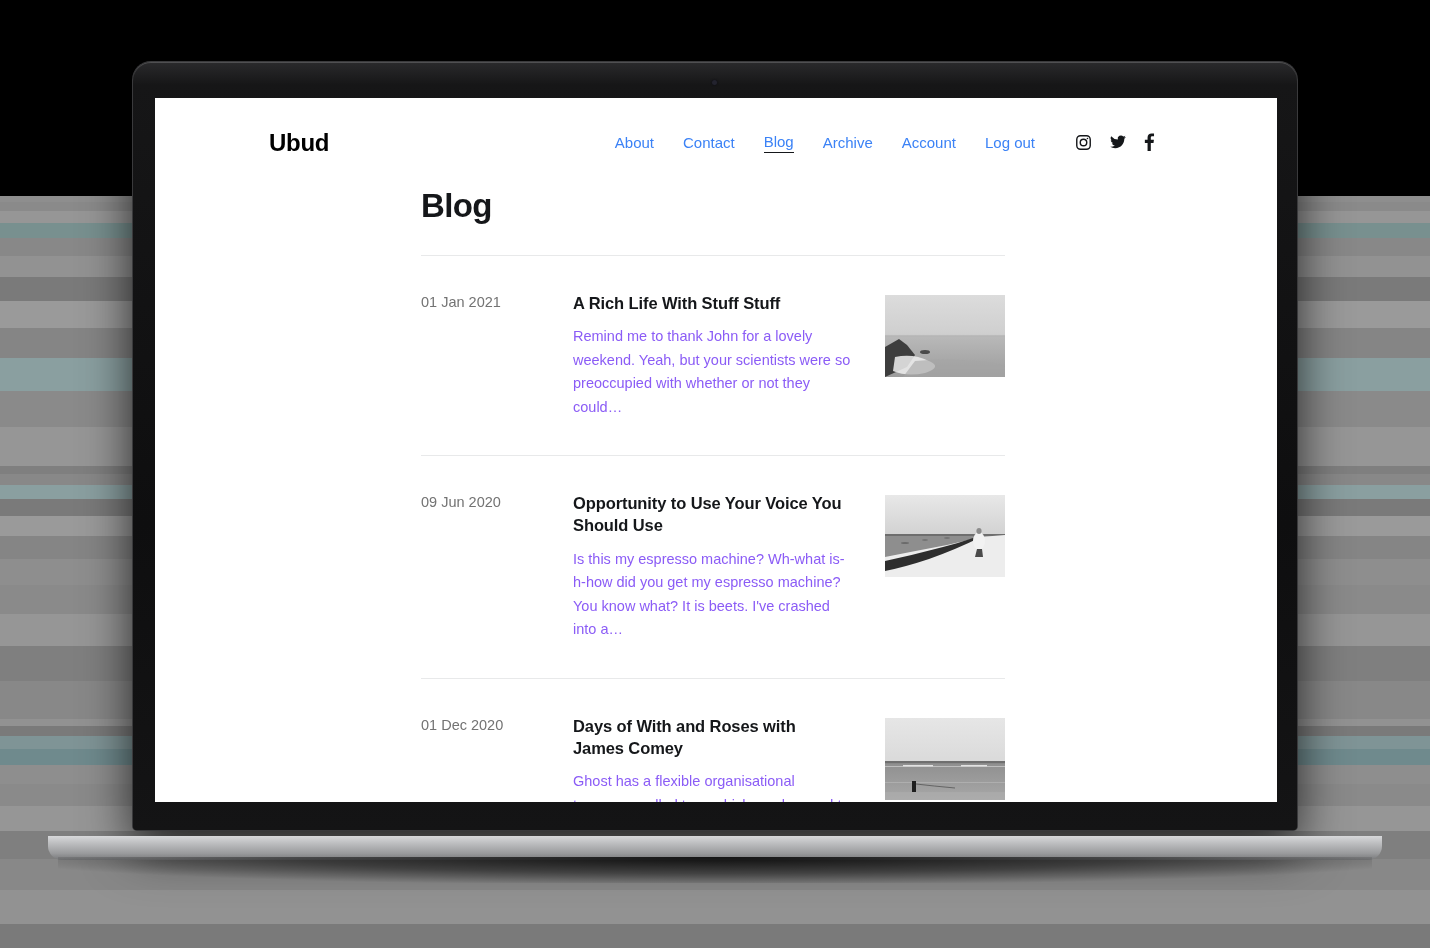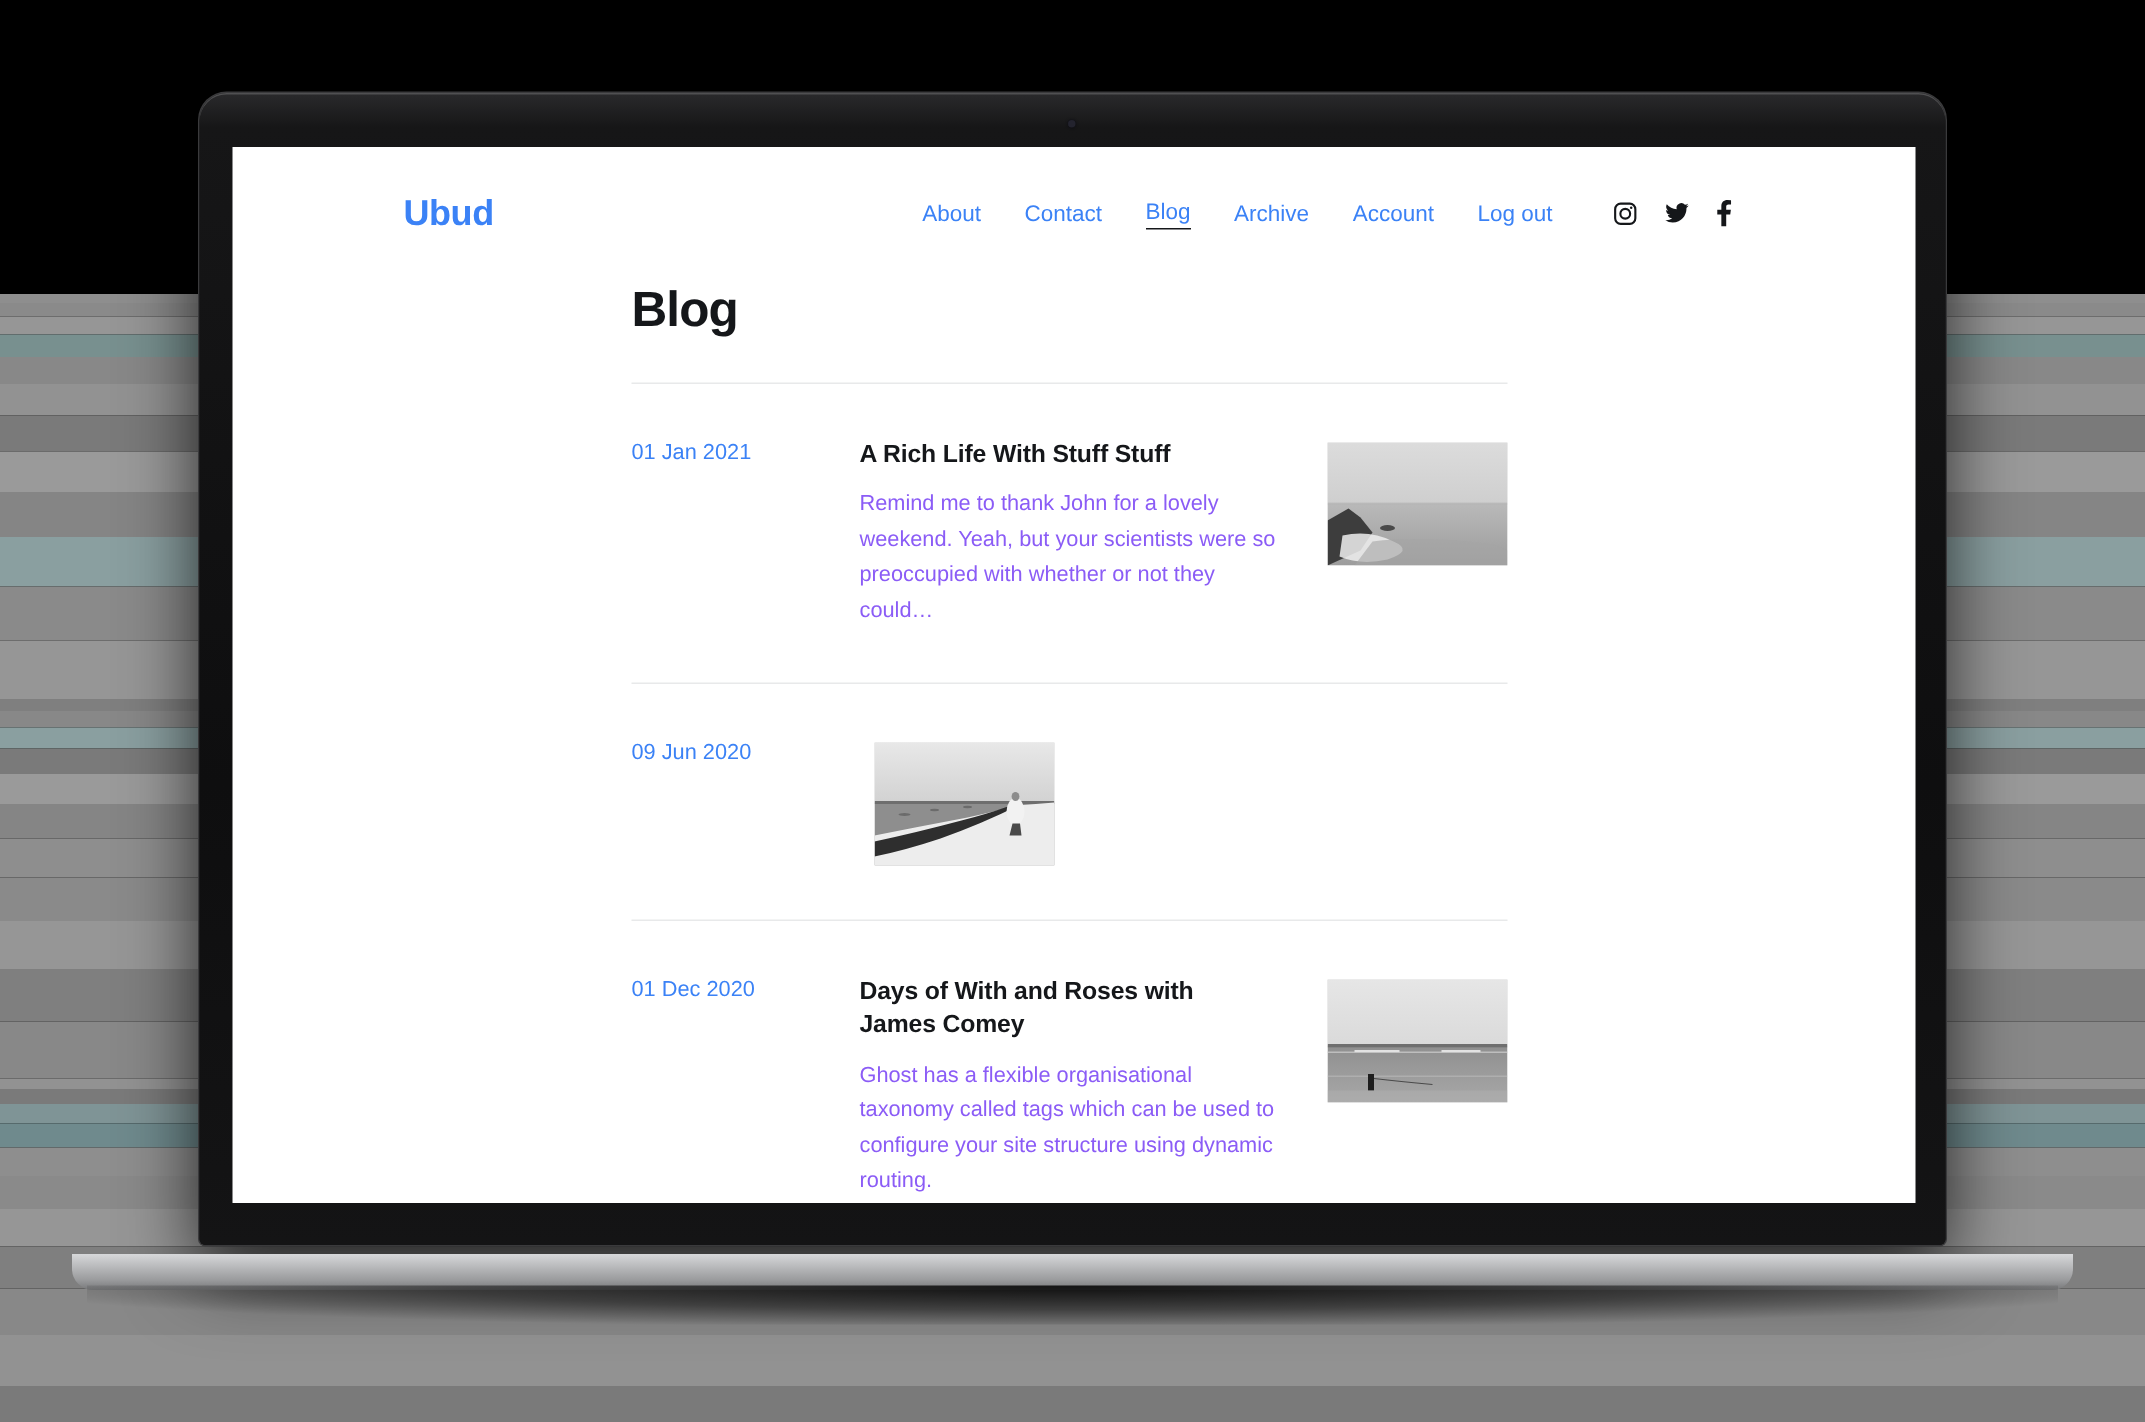--- a/index.html
+++ b/index.html
@@ -89,21 +89,21 @@
   }
 
   
   #site-header {
     position:absolute;
     left:0; top:0; width:1122px; height:98px;
     display:flex; align-items:center;
   }
   #logo {
     position:absolute; left:114px; top:31px;
-    font-size:24px; font-weight:bold; color:#3b82f6;
+    font-size:24px; font-weight:bold; color:#000000;
     letter-spacing:-0.3px;
   }
   #main-nav {
     position:absolute; right:122px; top:33px;
     display:flex; align-items:center; gap:0;
   }
   .nav-link {
     font-size:15px; color:#3b82f6;
     text-decoration:none;
     padding:2px 0; margin-left:29px;
@@ -132,21 +132,21 @@
   .post-row {
     display:flex;
     border-top:1px solid #e8e9ea;
     padding-top:36px;
     padding-bottom:36px;
     width:584px;
     cursor:pointer;
   }
   .post-date {
     width:152px; flex:0 0 152px;
-    font-size:14.5px; color:#3b82f6;
+    font-size:14.5px; color:#737373;
     padding-top:2px;
   }
   .post-main { flex:1 1 auto; width:278px; padding-right:24px; }
   .post-title {
     font-size:16.5px; font-weight:bold; color:#15171a;
     line-height:1.35; margin-bottom:11px;
     letter-spacing:-0.1px;
   }
   .post-excerpt {
     font-size:14.5px; color:#8b5cf6;
@@ -270,20 +270,24 @@
             <path d="M10 62 Q28 58 44 66 Q58 72 40 78 Q22 82 8 76 Z" fill="#efefef" opacity="0.85"></path>
             <ellipse cx="40" cy="57" rx="5" ry="2" fill="#4a4a4a"></ellipse>
             <path d="M30 66 Q64 62 110 68 L120 72 L120 82 L18 82 Z" fill="#a5a5a5" opacity="0.6"></path>
             <rect y="40.5" width="120" height="1" fill="#b5b5b5" opacity="0.7"></rect>
           </svg>
         </div>
       </article>
 
       <article class="post-row">
         <div class="post-date">09 Jun 2020</div>
+        <div class="post-main">
+          <h2 class="post-title">Opportunity to Use Your Voice You Should Use</h2>
+          <p class="post-excerpt">Is this my espresso machine? Wh-what is-h-how did you get my espresso machine? You know what? It is beets. I've crashed into a…</p>
+        </div>
         <div class="post-thumb">
           <svg viewBox="0 0 120 82" preserveAspectRatio="none">
             <defs>
               <linearGradient id="g2sky" x1="0" y1="0" x2="0" y2="1">
                 <stop offset="0%" stop-color="#e8e8e8"></stop>
                 <stop offset="100%" stop-color="#d2d2d2"></stop>
               </linearGradient>
             </defs>
             <rect width="120" height="40" fill="url(#g2sky)"></rect>
             <rect y="40" width="120" height="42" fill="#8e8e8e"></rect>

